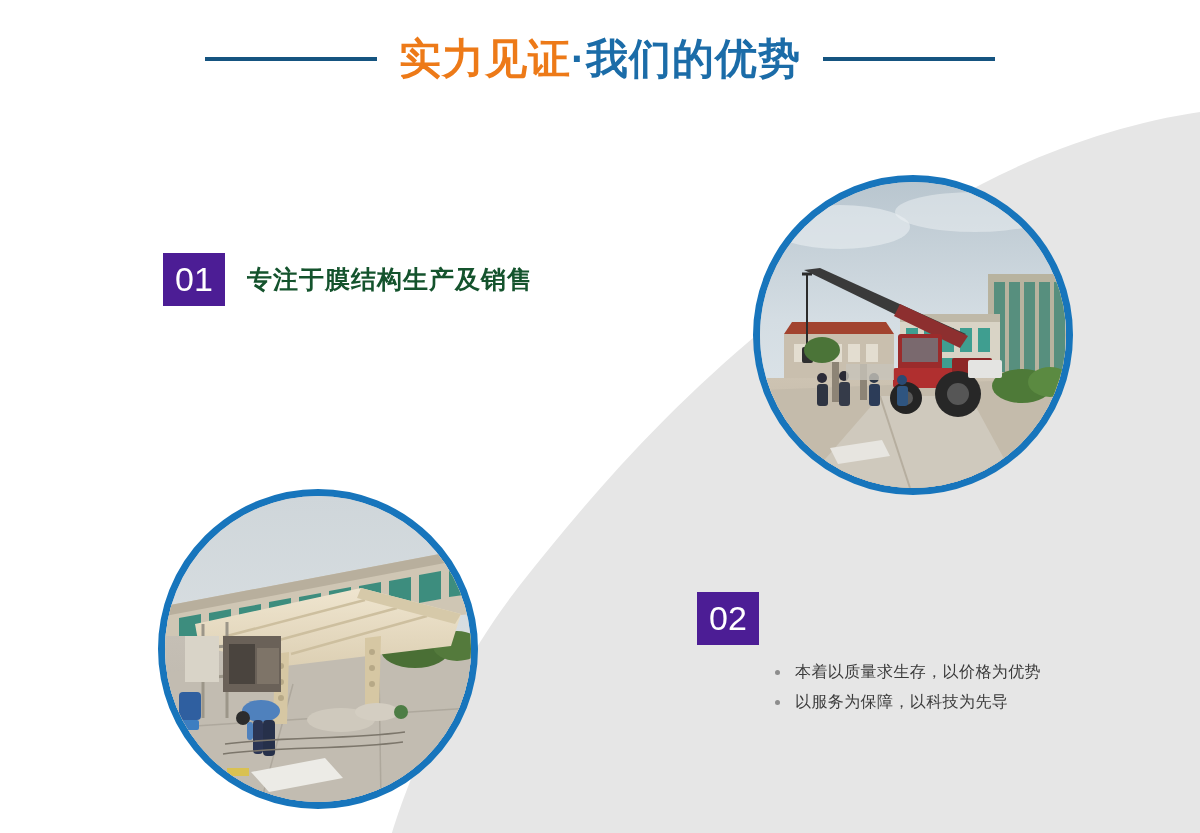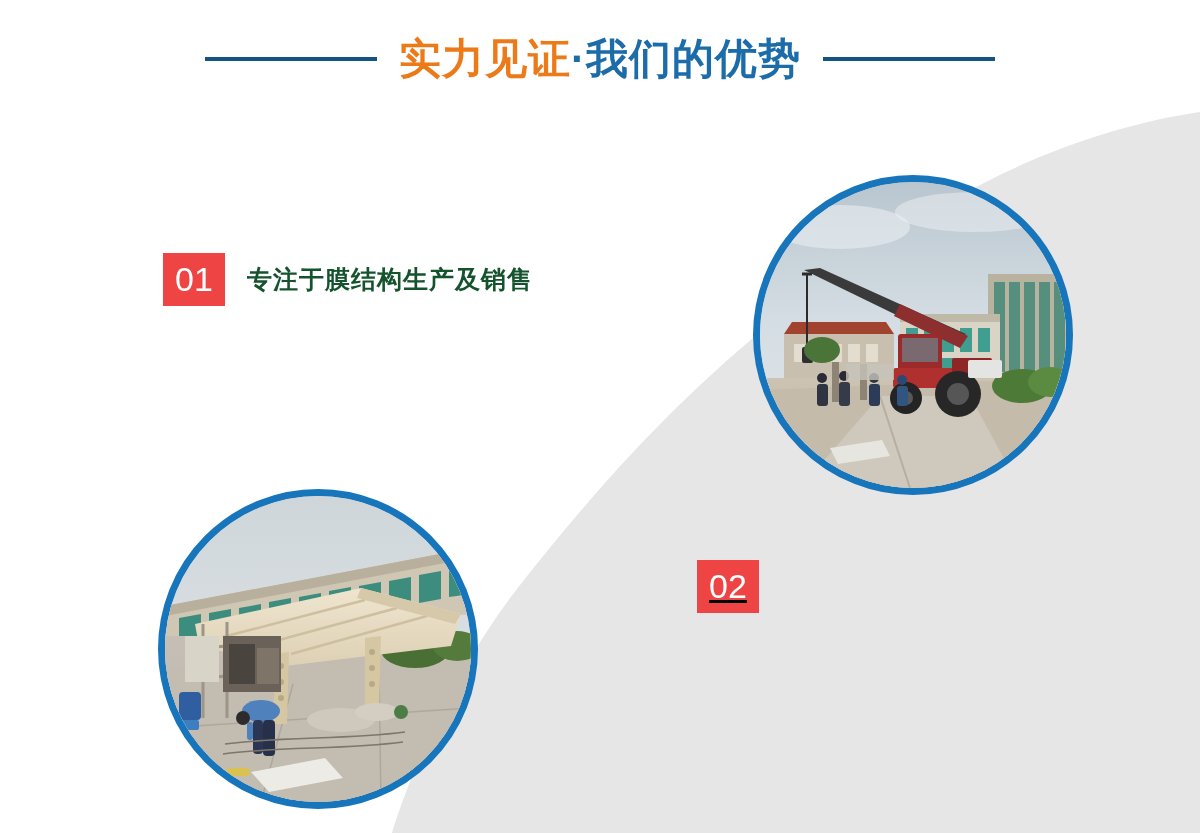--- a/index.html
+++ b/index.html
@@ -71,21 +71,21 @@
     position: absolute;
     z-index: 6;
   }
   .feature-head {
     display: flex;
     align-items: center;
   }
   .badge {
     width: 62px;
     height: 53px;
-    background: #ef4444;
+    background: #4c1d95;
     color: #ffffff;
     font-size: 34px;
     font-weight: 400;
     display: flex;
     align-items: center;
     justify-content: center;
     letter-spacing: 0px;
     flex: 0 0 auto;
   }
   .feature-title {
@@ -128,23 +128,22 @@
   }
   #feature-01 .bullets {
     margin-top: 14px;
     margin-left: 74px;
     width: 430px;
   }
 
   
   #feature-02 {
     left: 697px;
-    top: 560px;
+    top: 592px;
     width: 460px;
-    text-decoration: underline;
   }
   #feature-02 .bullets {
     margin-top: 12px;
     margin-left: 76px;
     width: 380px;
   }
 
   
   .photo-circle {
     position: absolute;
@@ -402,15 +401,19 @@
     <div class="feature-head">
       <div class="badge">01</div>
       <div class="feature-title">专注于膜结构生产及销售</div>
     </div>
   </div>
 
   <div class="feature" id="feature-02">
     <div class="feature-head">
       <div class="badge">02</div>
     </div>
+    <ul class="bullets">
+      <li class="bullet">本着以质量求生存，以价格为优势</li>
+      <li class="bullet">以服务为保障，以科技为先导</li>
+    </ul>
   </div>
 
 </div>
 
 </body></html>

